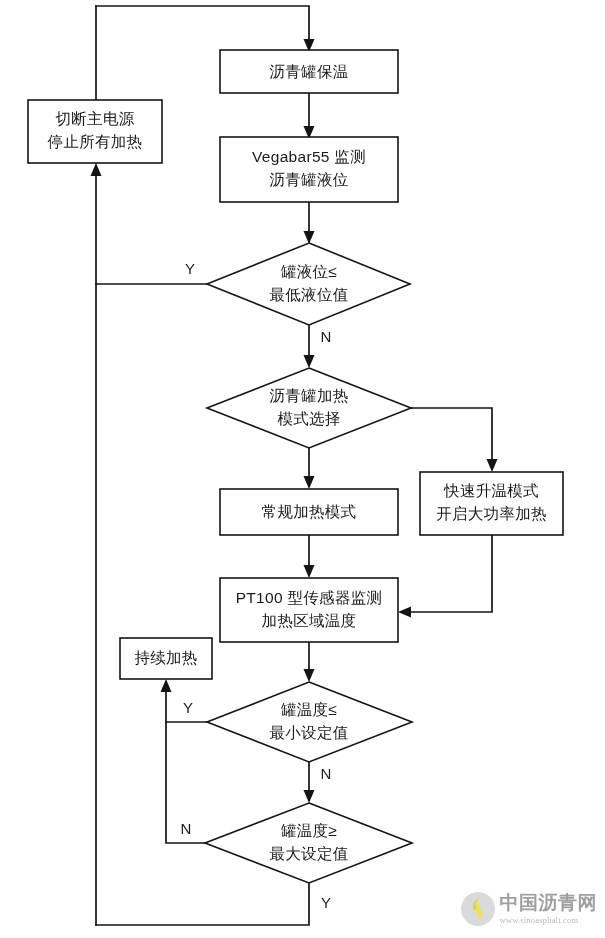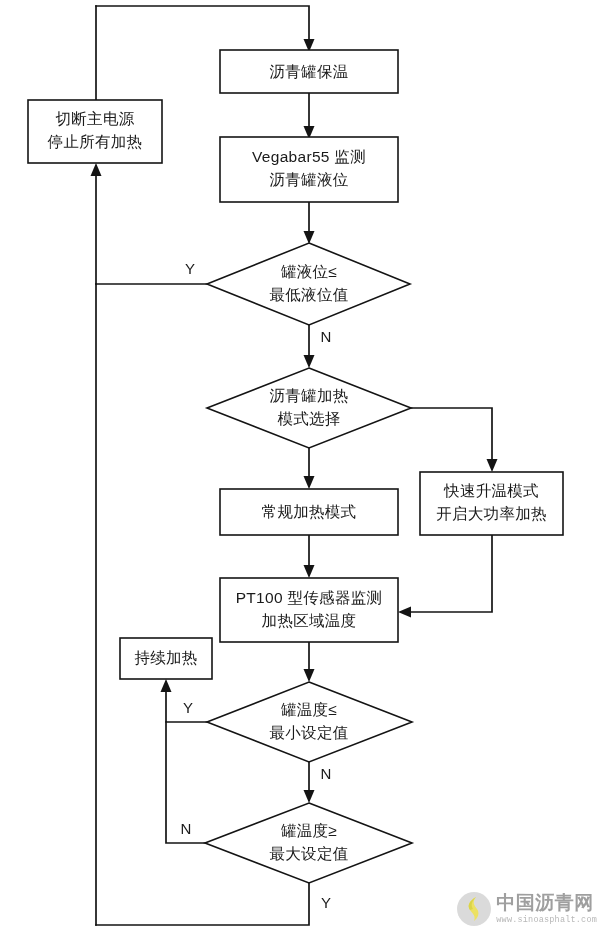--- a/index.html
+++ b/index.html
@@ -96,21 +96,21 @@
     line-height: 1;
   }
   #watermark .wm-cn {
     font-family: "DejaVu Sans", "Liberation Sans", sans-serif;
     font-size: 19px;
     font-weight: bold;
     color: #9a9a9a;
     letter-spacing: 0.5px;
   }
   #watermark .wm-url {
-    font-family: Liberation Mono, monospace;
+    font-family: Liberation Serif, serif;
     font-size: 8.5px;
     color: #b4b4b4;
     letter-spacing: 0.2px;
     margin-top: 4px;
   }
 </style>
 </head>
 <body>
 
 <div id="flow-root">

